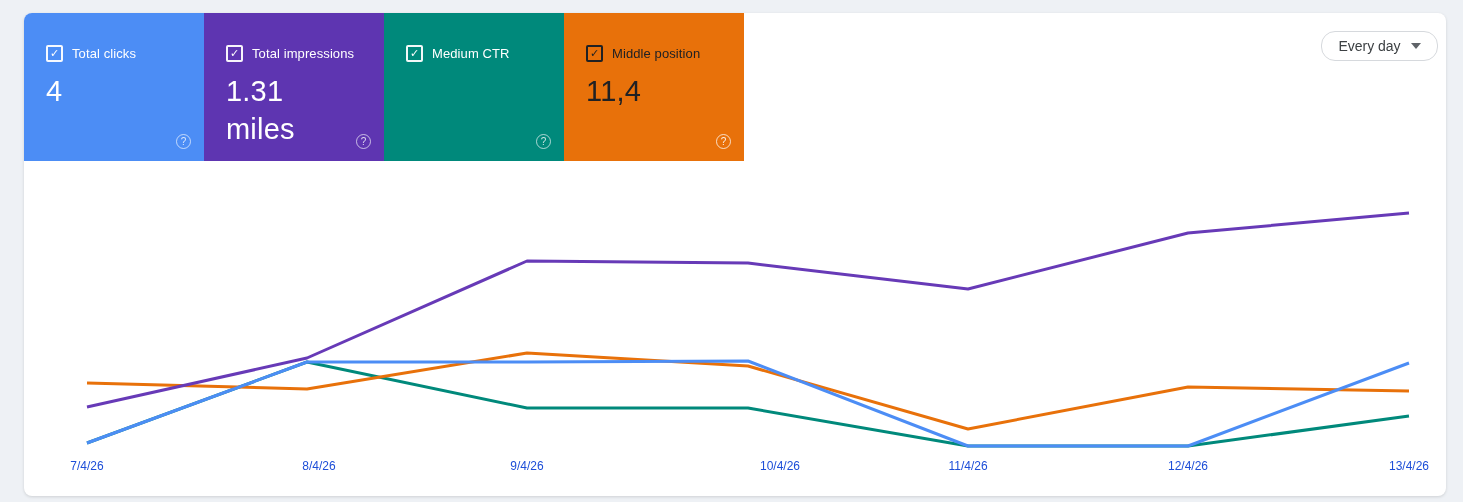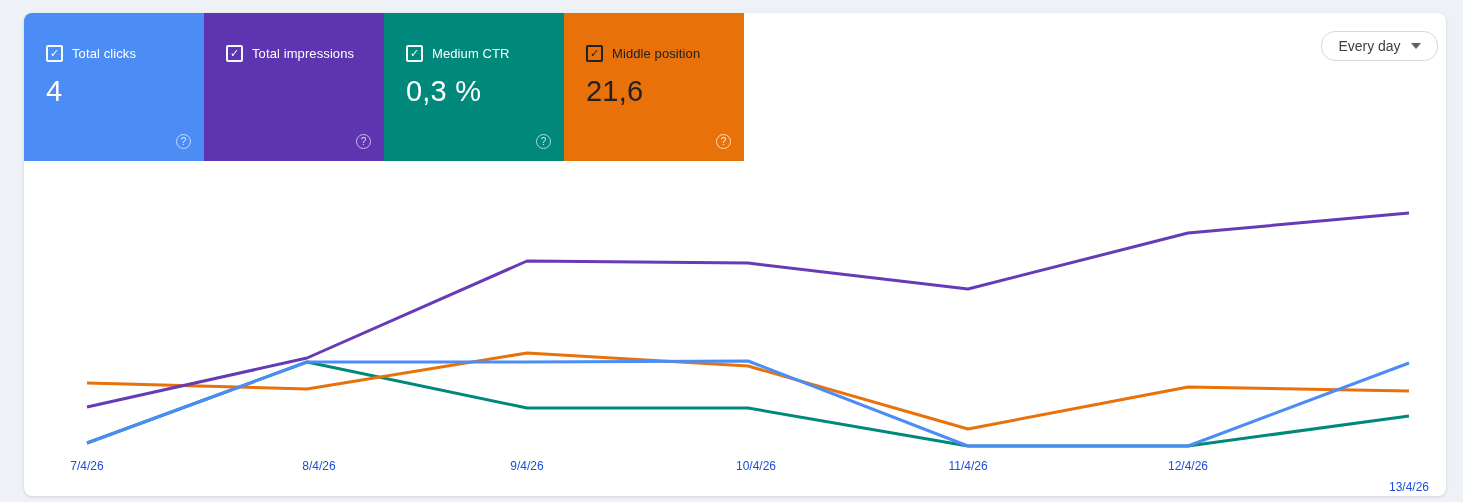--- a/index.html
+++ b/index.html
@@ -46,54 +46,54 @@
         <span class="card-label">Total clicks</span>
       </div>
       <div class="card-value">4</div>
       <span class="help">?</span>
     </div>
     <div class="metric-card" style="background: rgb(94, 53, 177);">
       <div class="card-head">
         <span class="cb">✓</span>
         <span class="card-label">Total impressions</span>
       </div>
+      <div class="card-value">1.31 miles</div>
       <span class="help">?</span>
     </div>
     <div class="metric-card" style="background: rgb(0, 137, 123);">
       <div class="card-head">
         <span class="cb">✓</span>
         <span class="card-label">Medium CTR</span>
       </div>
-      <div class="card-value">0,3 %</div>
       <span class="help">?</span>
     </div>
     <div class="metric-card dark" style="background: rgb(232, 113, 10);">
       <div class="card-head">
         <span class="cb">✓</span>
         <span class="card-label">Middle position</span>
       </div>
-      <div class="card-value">21,6</div>
+      <div class="card-value">11,4</div>
       <span class="help">?</span>
     </div>
   </div>
 
   <div class="dropdown">
     <span class="dropdown-label">Every day</span>
     <span class="caret"></span>
   </div>
 
   <svg id="chart-svg" width="1463" height="502" viewBox="0 0 1463 502">
       <polyline points="87,443 307,362 527,408 748,408 968,446 1188,446 1409,416" fill="none" stroke="#00897b" stroke-width="3" stroke-linejoin="round"></polyline>
       <polyline points="87,383 307,389 527,353 748,366 968,429 1188,387 1409,391" fill="none" stroke="#e8710a" stroke-width="3" stroke-linejoin="round"></polyline>
       <polyline points="87,443 307,362 527,362 748,361 968,446 1188,446 1409,363" fill="none" stroke="#4c8df5" stroke-width="3" stroke-linejoin="round"></polyline>
       <polyline points="87,407 307,358 527,261 748,263 968,289 1188,233 1409,213" fill="none" stroke="#673ab7" stroke-width="3" stroke-linejoin="round"></polyline>
     </svg>
 
   <div id="x-ticks">
       <span class="tick" style="left: 87px;">7/4/26</span>
       <span class="tick" style="left: 307px; margin-left: 12px;">8/4/26</span>
       <span class="tick" style="left: 527px;">9/4/26</span>
-      <span class="tick" style="left: 756px;">10/4/26</span>
+      <span class="tick" style="left: 780px;">10/4/26</span>
       <span class="tick" style="left: 968px;">11/4/26</span>
       <span class="tick" style="left: 1188px;">12/4/26</span>
-      <span class="tick" style="left: 1409px; margin-top: 21px;">13/4/26</span>
+      <span class="tick" style="left: 1409px;">13/4/26</span>
     </div>
 </div>
 
 </body></html>

